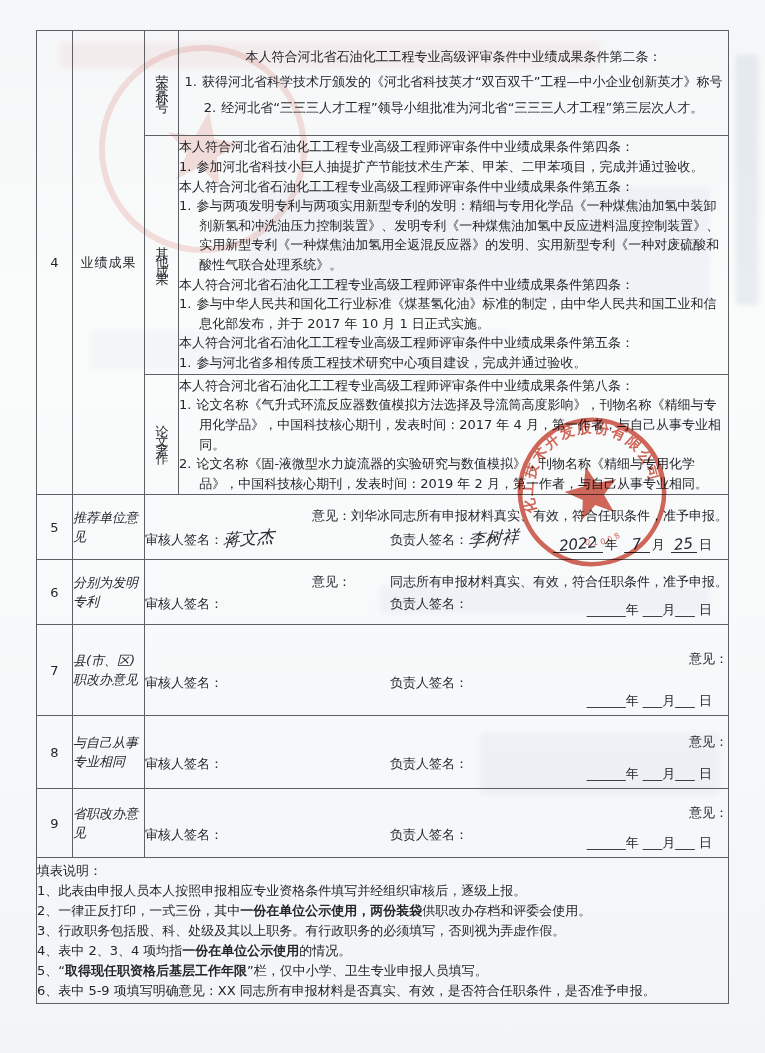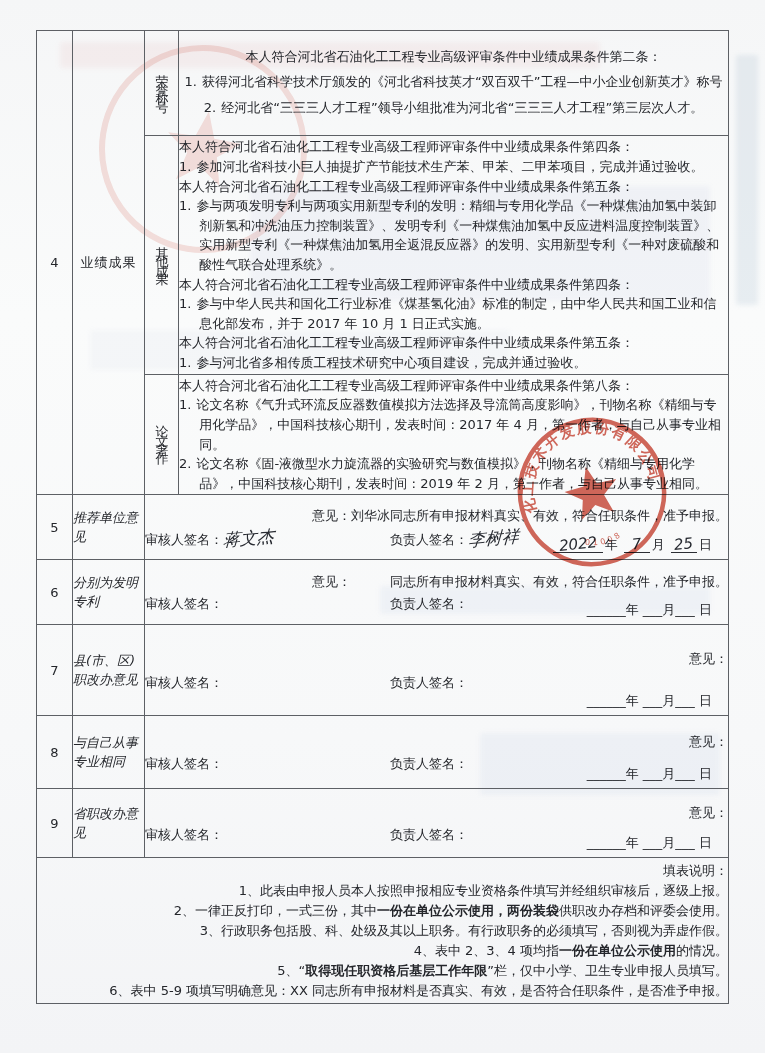--- a/index.html
+++ b/index.html
@@ -43,21 +43,21 @@
     display:inline-block;font-style:italic;color:#272a31;
     transform:rotate(-5deg) skewX(-8deg);font-size:17px;
   }
   .hand-sm{font-size:15px;transform:rotate(-6deg);}
   .slot{
     display:inline-block;border-bottom:1.3px solid #2c2e33;
     text-align:center;line-height:14px;padding:0 3px;margin:0 2px;
   }
   .slot-y{min-width:44px;}
   .slot-md{min-width:20px;}
-  td.c-notes{vertical-align:top;padding:5px 10px 0 8px;font-size:12.5px;text-align:right;}
+  td.c-notes{vertical-align:top;padding:5px 10px 0 8px;font-size:12.5px;}
   .note-line{line-height:20px;white-space:nowrap;}
   .note-bold{font-weight:bold;margin-top:36px;}
   
   .stamp{position:absolute;pointer-events:none;mix-blend-mode:multiply;}
   .stamp-right{left:502px;top:402px;opacity:.82;transform:rotate(-14deg);}
   .stamp-left{left:88px;top:34px;opacity:.20;transform:rotate(9deg);}
   
   .bleed{position:absolute;pointer-events:none;filter:blur(2.5px);border-radius:3px;}
   .b1{left:60px;top:42px;width:540px;height:26px;background:rgba(226,136,136,.09);}
   .b2{left:250px;top:186px;width:460px;height:115px;background:rgba(128,148,198,.07);}

